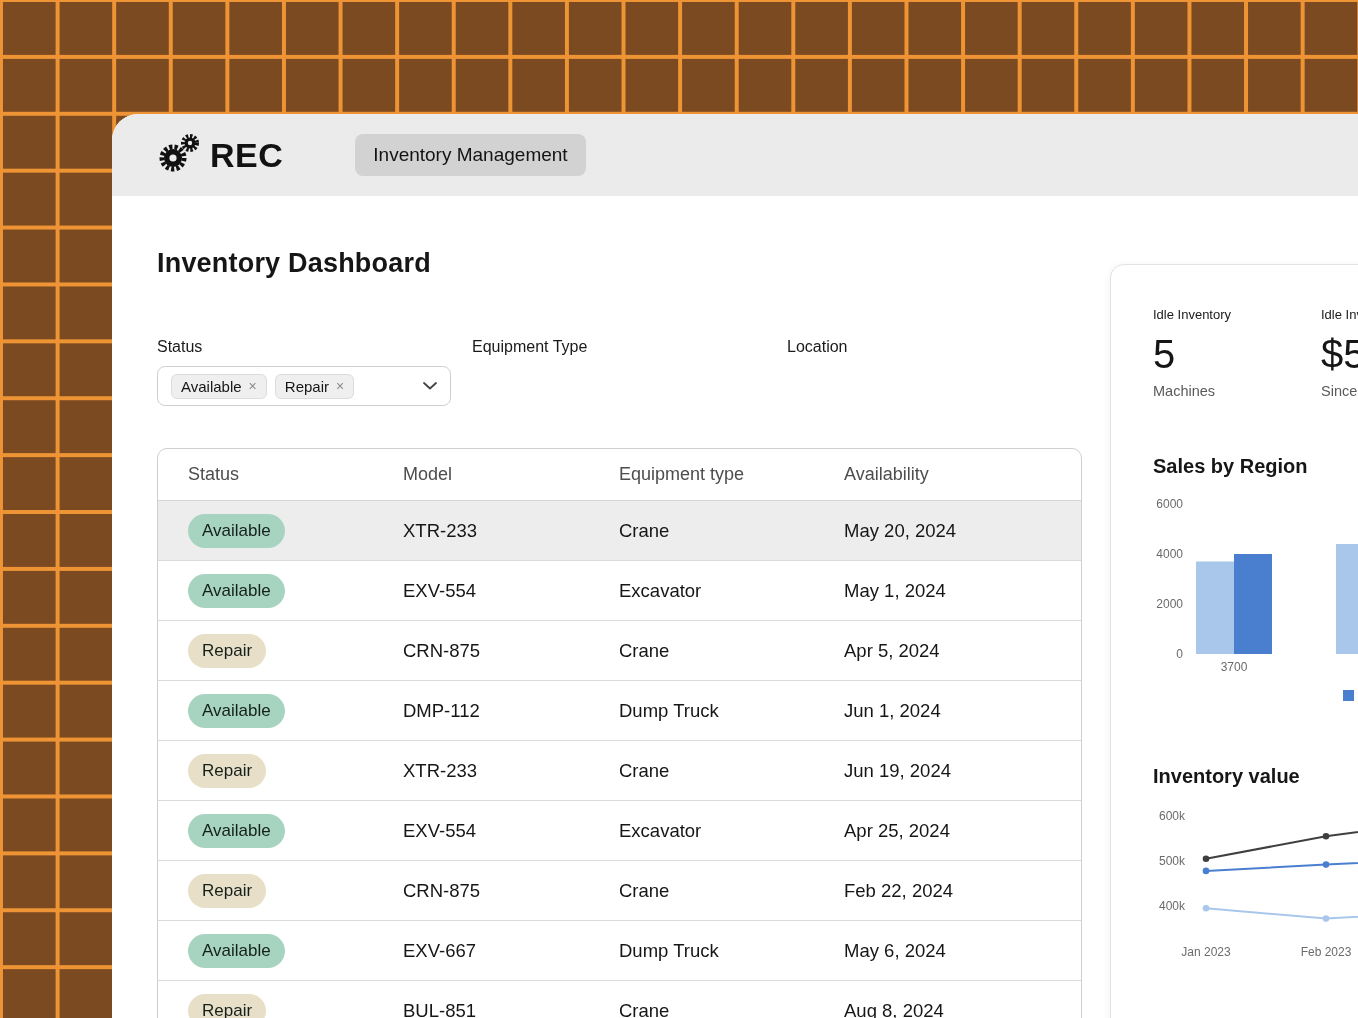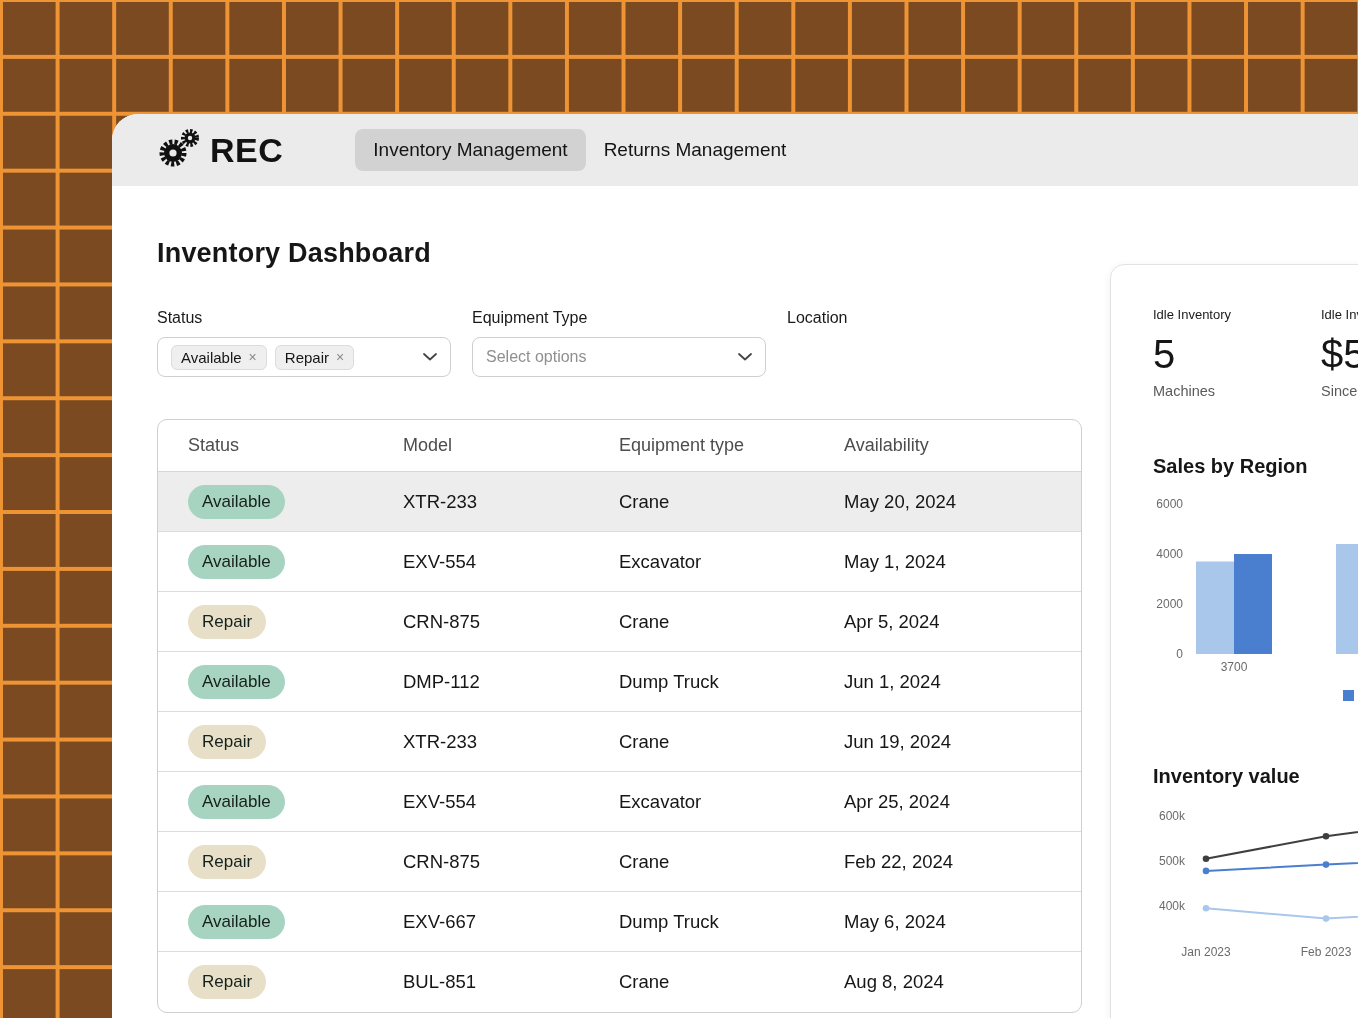--- a/index.html
+++ b/index.html
@@ -18,34 +18,34 @@
     background-size:56.6px 56.9px;
     background-position:-1px -2px;
   }
   
   .window{
     position:absolute;left:112px;top:114px;right:0;bottom:0;
     background:#fff;border-top-left-radius:26px;overflow:hidden;
   }
   
   .topbar{
-    height:72px;background:#ebebeb;display:flex;align-items:center;
+    height:82px;background:#ebebeb;display:flex;align-items:center;
     padding-left:44px;border-top-left-radius:26px;
   }
   .logo{display:flex;align-items:center;gap:8px}
   .logo-text{font-size:34px;font-weight:900;letter-spacing:.5px;color:#121212}
   nav{display:flex;align-items:center;margin-left:72px}
   .nav-item{
     font-size:19px;font-weight:500;color:#141414;padding:10px 18px;
     border-radius:8px;cursor:pointer;white-space:nowrap;text-decoration:none;
   }
   .nav-item.active{background:#d2d2d2}
   
   main{padding:52px 0 0 45px;width:980px}
-  h1{font-size:27px;font-weight:600;margin:0 0 40px;letter-spacing:.2px}
+  h1{font-size:27px;font-weight:600;margin:0 0 59px;letter-spacing:.2px}
   .filters{display:flex;gap:21px;margin-bottom:42px}
   .filter{width:294px}
   .filter-label{font-size:16px;margin-bottom:10px;color:#1a1a1a}
   .control{
     height:40px;border:1px solid #cfcfcf;border-radius:8px;background:#fff;
     display:flex;align-items:center;justify-content:space-between;
     padding:0 13px;cursor:pointer;
   }
   .chips{display:flex;gap:8px}
   .chip{
@@ -102,21 +102,20 @@
             <circle cx="34" cy="11" r="7" fill="none" stroke-width="4" stroke-dasharray="2.4 1.7"></circle>
             <circle cx="34" cy="11" r="5.5" stroke="none"></circle>
             <circle cx="34" cy="11" r="2.2" fill="#ebebeb" stroke="none"></circle>
           </g>
         </svg>
       </span>
       <span class="logo-text">REC</span>
     </div>
     <nav>
       <a class="nav-item active">Inventory Management</a>
-      <a class="nav-item">Returns Management</a>
     </nav>
   </header>
 
   <main>
     <h1>Inventory Dashboard</h1>
 
     <div class="filters">
 
       <div class="filter">
         <div class="filter-label">Status</div>
@@ -134,28 +133,20 @@
           <span class="chev">
             <svg width="14" height="8" viewBox="0 0 14 8">
                 <path d="M1 1l6 5.5L13 1" fill="none" stroke="#444" stroke-width="1.8" stroke-linecap="round" stroke-linejoin="round"></path>
               </svg>
           </span>
         </div>
       </div>
 
       <div class="filter">
         <div class="filter-label">Equipment Type</div>
-        <div class="control">
-          <span class="placeholder">Select options</span>
-          <span class="chev">
-            <svg width="14" height="8" viewBox="0 0 14 8">
-                <path d="M1 1l6 5.5L13 1" fill="none" stroke="#444" stroke-width="1.8" stroke-linecap="round" stroke-linejoin="round"></path>
-              </svg>
-          </span>
-        </div>
       </div>
 
       <div class="filter">
         <div class="filter-label">Location</div>
       </div>
     </div>
 
     <div class="table">
       <div class="trow thead">
         <div>Status</div>

